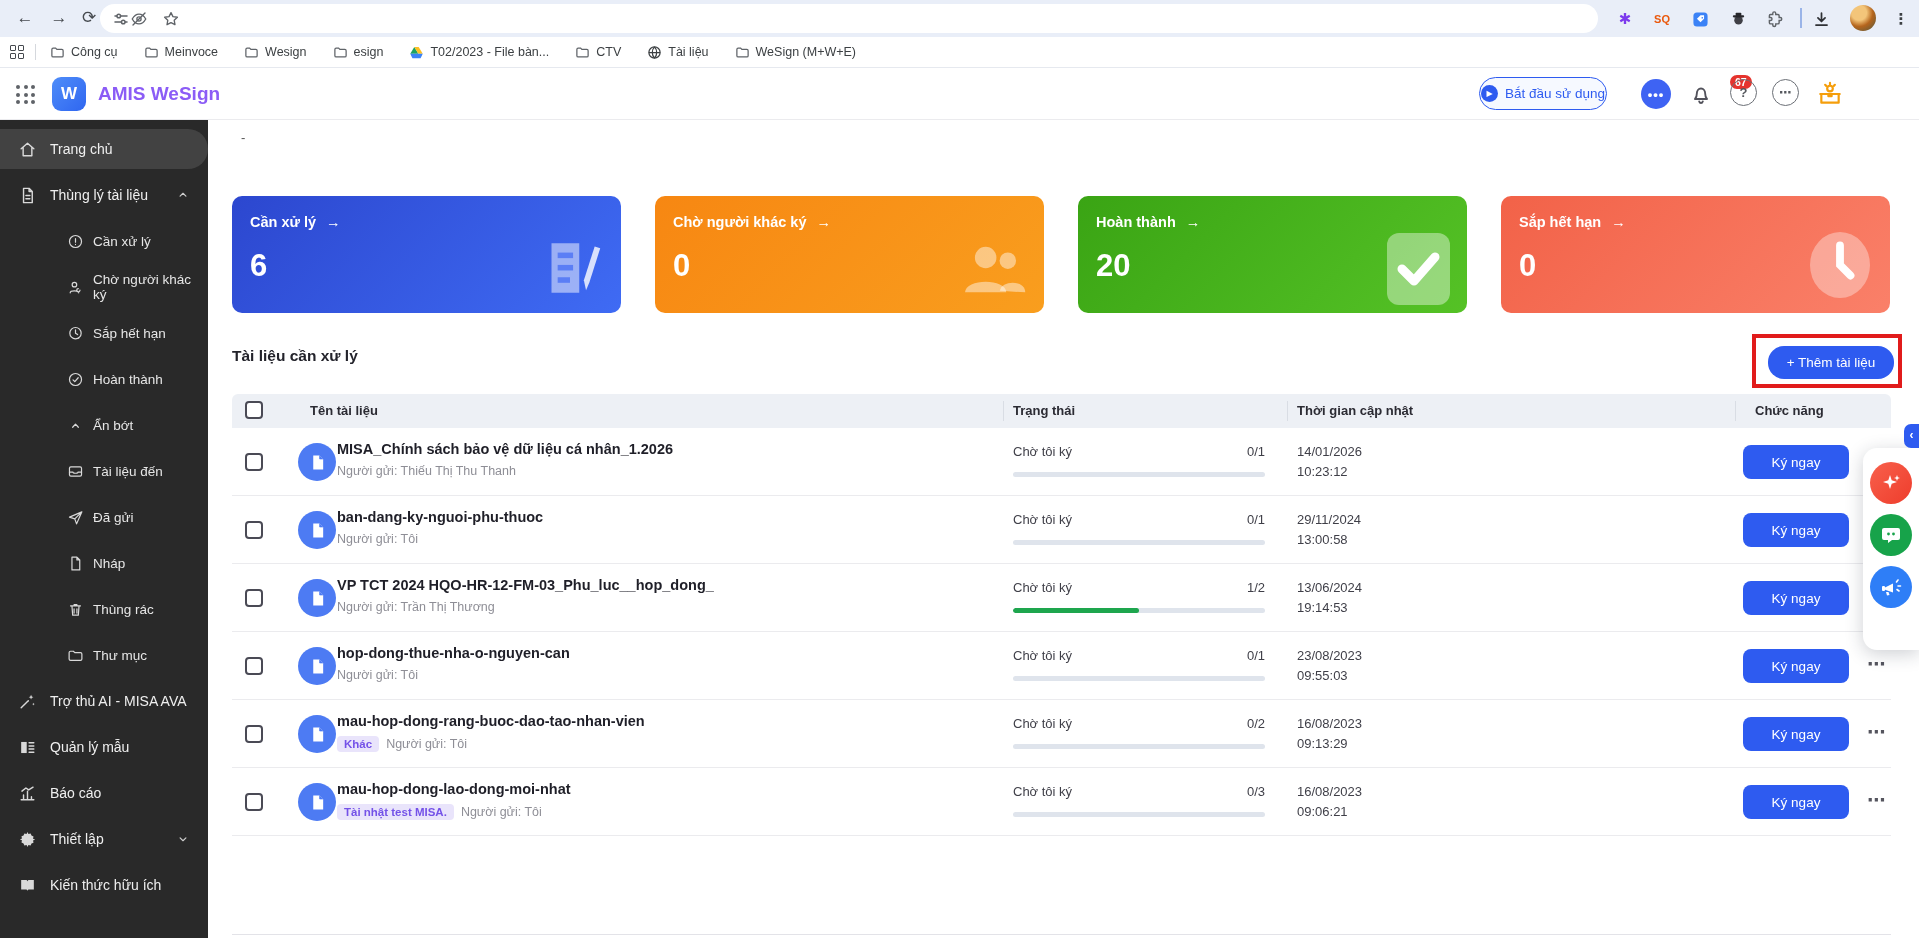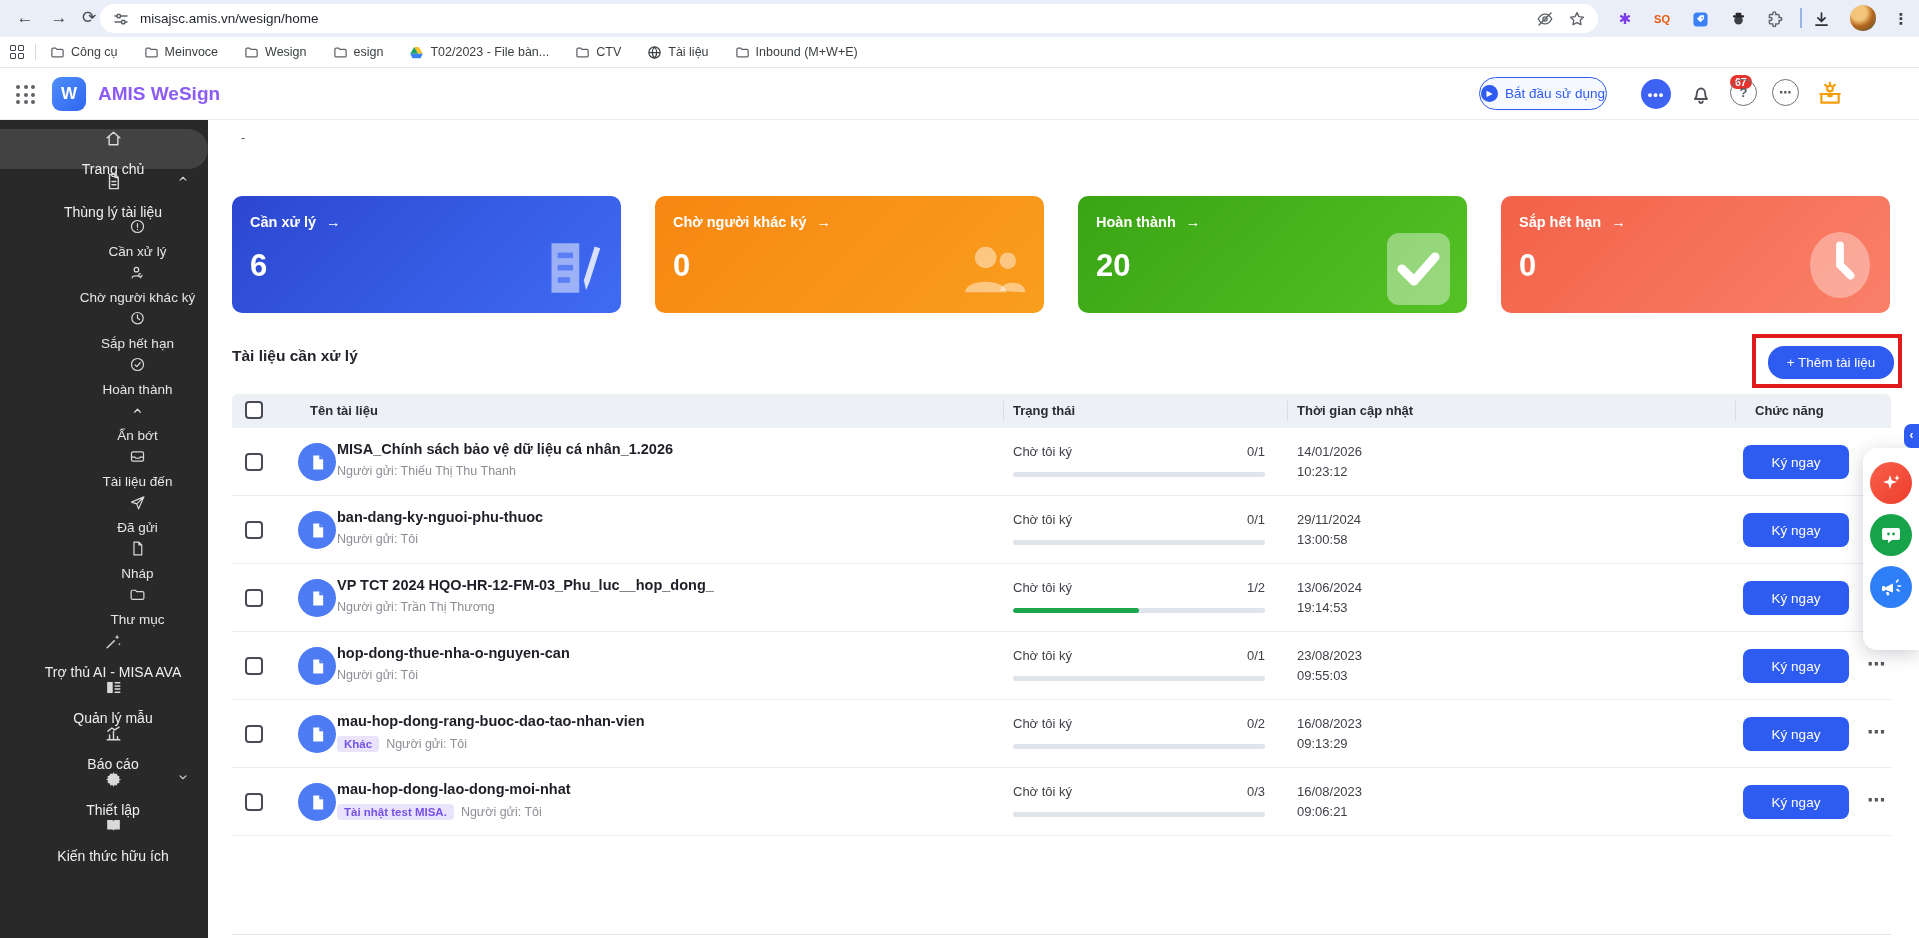--- a/index.html
+++ b/index.html
@@ -31,21 +31,21 @@
   .hicon { position:absolute; top:11px; width:30px; height:30px; display:flex; align-items:center; justify-content:center; cursor:pointer; }
   #chatic { left:1641px; background:#3e63f3; border-radius:50%; color:#fff; font-size:13px; font-weight:bold; letter-spacing:1px; }
   #bellic { left:1686px; }
   #badge { position:absolute; left:14px; top:-6px; background:#e5342e; color:#fff; font-size:10.5px; font-weight:bold; border-radius:9px; padding:1px 5px; border:2px solid #fff;margin-left:28px; }
   .ringic { border:1.5px solid #6b6f76; border-radius:50%; width:27px !important; height:27px !important; color:#55585e; font-size:13px; font-weight:bold; }
   #helpic { left:1730px; }
   #moreic { left:1772px; }
   #bulbic { left:1815px; }
   
   #sidebar { position:absolute; left:0; top:120px; width:208px; height:818px; background:#292929; padding-top:6px; }
-  .nav { position:relative; height:46px; display:flex; align-items:center; cursor:pointer; color:#efefef;flex-direction:column; }
+  .nav { position:relative; height:46px; display:flex; align-items:center; cursor:pointer; color:#efefef; }
   .nav.top { padding-left:18px; font-size:14px; font-weight:500; gap:13px; }
   .nav.sub { padding-left:67px; font-size:13.5px; gap:9px; color:#e6e6e6; }
   .nav.active { background:#424242; border-radius:0 20px 20px 0; height:40px; margin:3px 0; }
   .si { width:19px; height:19px; stroke:#d9d9d9; fill:none; stroke-width:1.8; stroke-linecap:round; stroke-linejoin:round; flex:none; }
   .sub .si { width:17px; height:17px; stroke-width:1.7; }
   .chev { position:absolute; right:18px; width:14px; height:14px; stroke:#cfcfcf; fill:none; stroke-width:2; stroke-linecap:round; stroke-linejoin:round; }
   
   #main { position:absolute; left:208px; top:120px; width:1711px; height:818px; background:#fff; }
   #straydash { position:absolute; left:33px; top:10px; font-size:13px; color:#555; }
   .card { position:absolute; top:76px; width:389px; height:117px; border-radius:10px; color:#fff; overflow:hidden; cursor:pointer; }
@@ -96,21 +96,20 @@
   <span class="navglyph" style="left:76px">⟳</span>
   <div id="urlpill">
     <svg class="pill-ic" viewBox="0 0 24 24">
         <g stroke="#5f6368" stroke-width="2" fill="none" stroke-linecap="round">
           <line x1="4" y1="8" x2="20" y2="8"></line>
           <line x1="4" y1="16" x2="20" y2="16"></line>
           <circle cx="9" cy="8" r="2.4" fill="#fff"></circle>
           <circle cx="15" cy="16" r="2.4" fill="#fff"></circle>
         </g>
       </svg>
-    <span id="urltext">misajsc.amis.vn/wesign/home</span>
     <svg class="pill-ic" viewBox="0 0 24 24" style="margin-right:14px">
         <g stroke="#5f6368" stroke-width="1.8" fill="none" stroke-linecap="round">
           <path d="M3 12c2.5-4.5 6-6.5 9-6.5s6.5 2 9 6.5c-2.5 4.5-6 6.5-9 6.5s-6.5-2-9-6.5z"></path>
           <circle cx="12" cy="12" r="2.8"></circle>
           <line x1="4" y1="20" x2="20" y2="4"></line>
         </g>
       </svg>
     <svg class="pill-ic" viewBox="0 0 24 24">
         <path d="M12 3.5l2.6 5.3 5.9.9-4.2 4.1 1 5.8-5.3-2.8-5.3 2.8 1-5.8-4.2-4.1 5.9-.9z" fill="none" stroke="#5f6368" stroke-width="1.8" stroke-linejoin="round"></path>
       </svg>
@@ -197,21 +196,21 @@
       <svg viewBox="0 0 24 24" fill="none" stroke="#3c4043" stroke-width="2">
         <circle cx="12" cy="12" r="9"></circle>
         <path d="M3 12h18M12 3c2.5 2.5 3.5 5.5 3.5 9S14.5 18.5 12 21M12 3C9.5 5.5 8.5 8.5 8.5 12s1 6.5 3.5 9"></path>
       </svg>
       <span>Tài liệu</span>
     </span>
   <span class="bm">
       <svg viewBox="0 0 24 24" fill="none" stroke="#5f6368" stroke-width="2">
         <path d="M3 7c0-1.1.9-2 2-2h4l2 2h8c1.1 0 2 .9 2 2v8c0 1.1-.9 2-2 2H5c-1.1 0-2-.9-2-2z"></path>
       </svg>
-      <span>Inbound (M+W+E)</span>
+      <span>WeSign (M+W+E)</span>
     </span>
 </div>
 
 <div id="appheader">
   <span id="griddots">
       <i></i>
       <i></i>
       <i></i>
       <i></i>
       <i></i>
@@ -307,20 +306,26 @@
     <svg class="si" viewBox="0 0 24 24">
         <path d="M3.5 11.5L21 4l-7.5 17-2.5-7zM21 4L11 14"></path>
       </svg>
     <span>Đã gửi</span>
   </div>
   <div class="nav sub">
     <svg class="si" viewBox="0 0 24 24">
         <path d="M7 3h7l4 4v14H7zM14 3v4h4"></path>
       </svg>
     <span>Nháp</span>
+  </div>
+  <div class="nav sub">
+    <svg class="si" viewBox="0 0 24 24">
+        <path d="M5 7h14M10 7V5h4v2M7 7l1 13h8l1-13M10 11v6M14 11v6"></path>
+      </svg>
+    <span>Thùng rác</span>
   </div>
   <div class="nav sub">
     <svg class="si" viewBox="0 0 24 24">
         <path d="M3 8c0-1.1.9-2 2-2h4l2 2h8c1.1 0 2 .9 2 2v7c0 1.1-.9 2-2 2H5c-1.1 0-2-.9-2-2z"></path>
       </svg>
     <span>Thư mục</span>
   </div>
   <div class="nav top">
     <svg class="si" viewBox="0 0 24 24">
         <path d="M4 20l9-9"></path>

